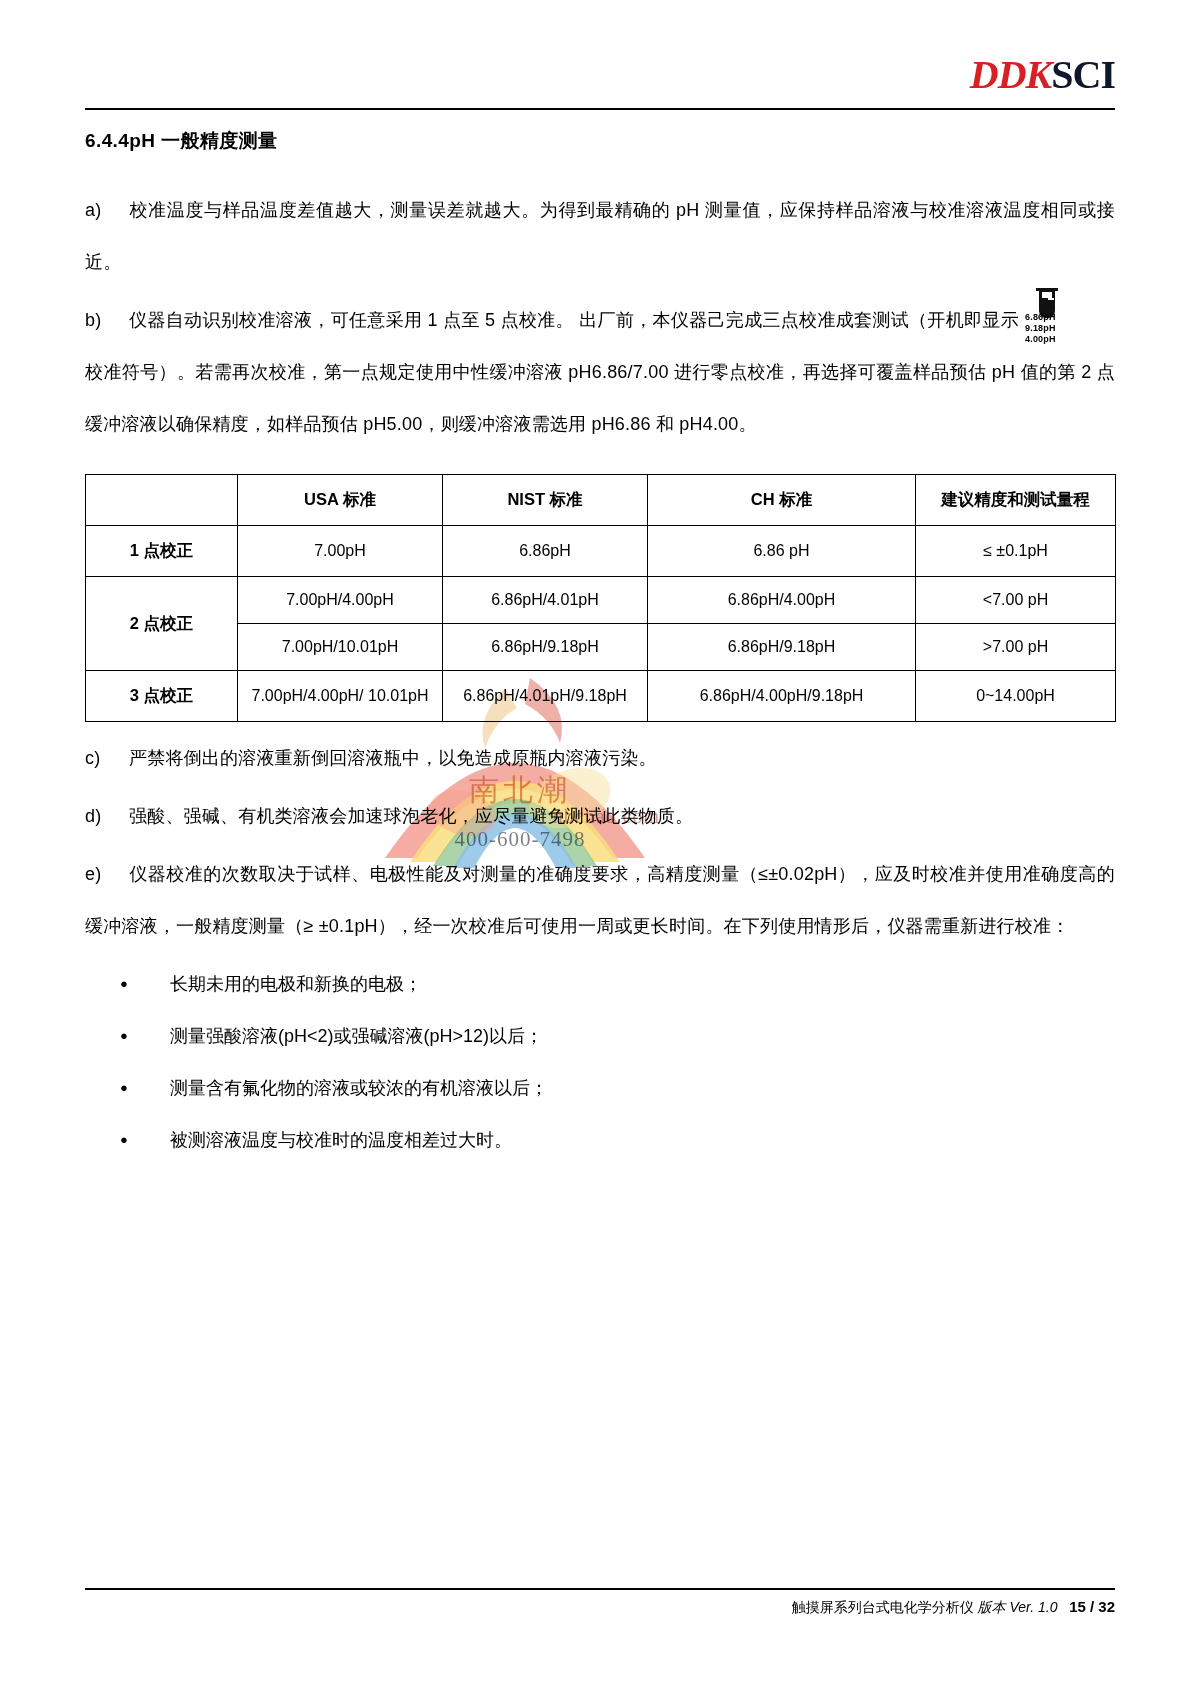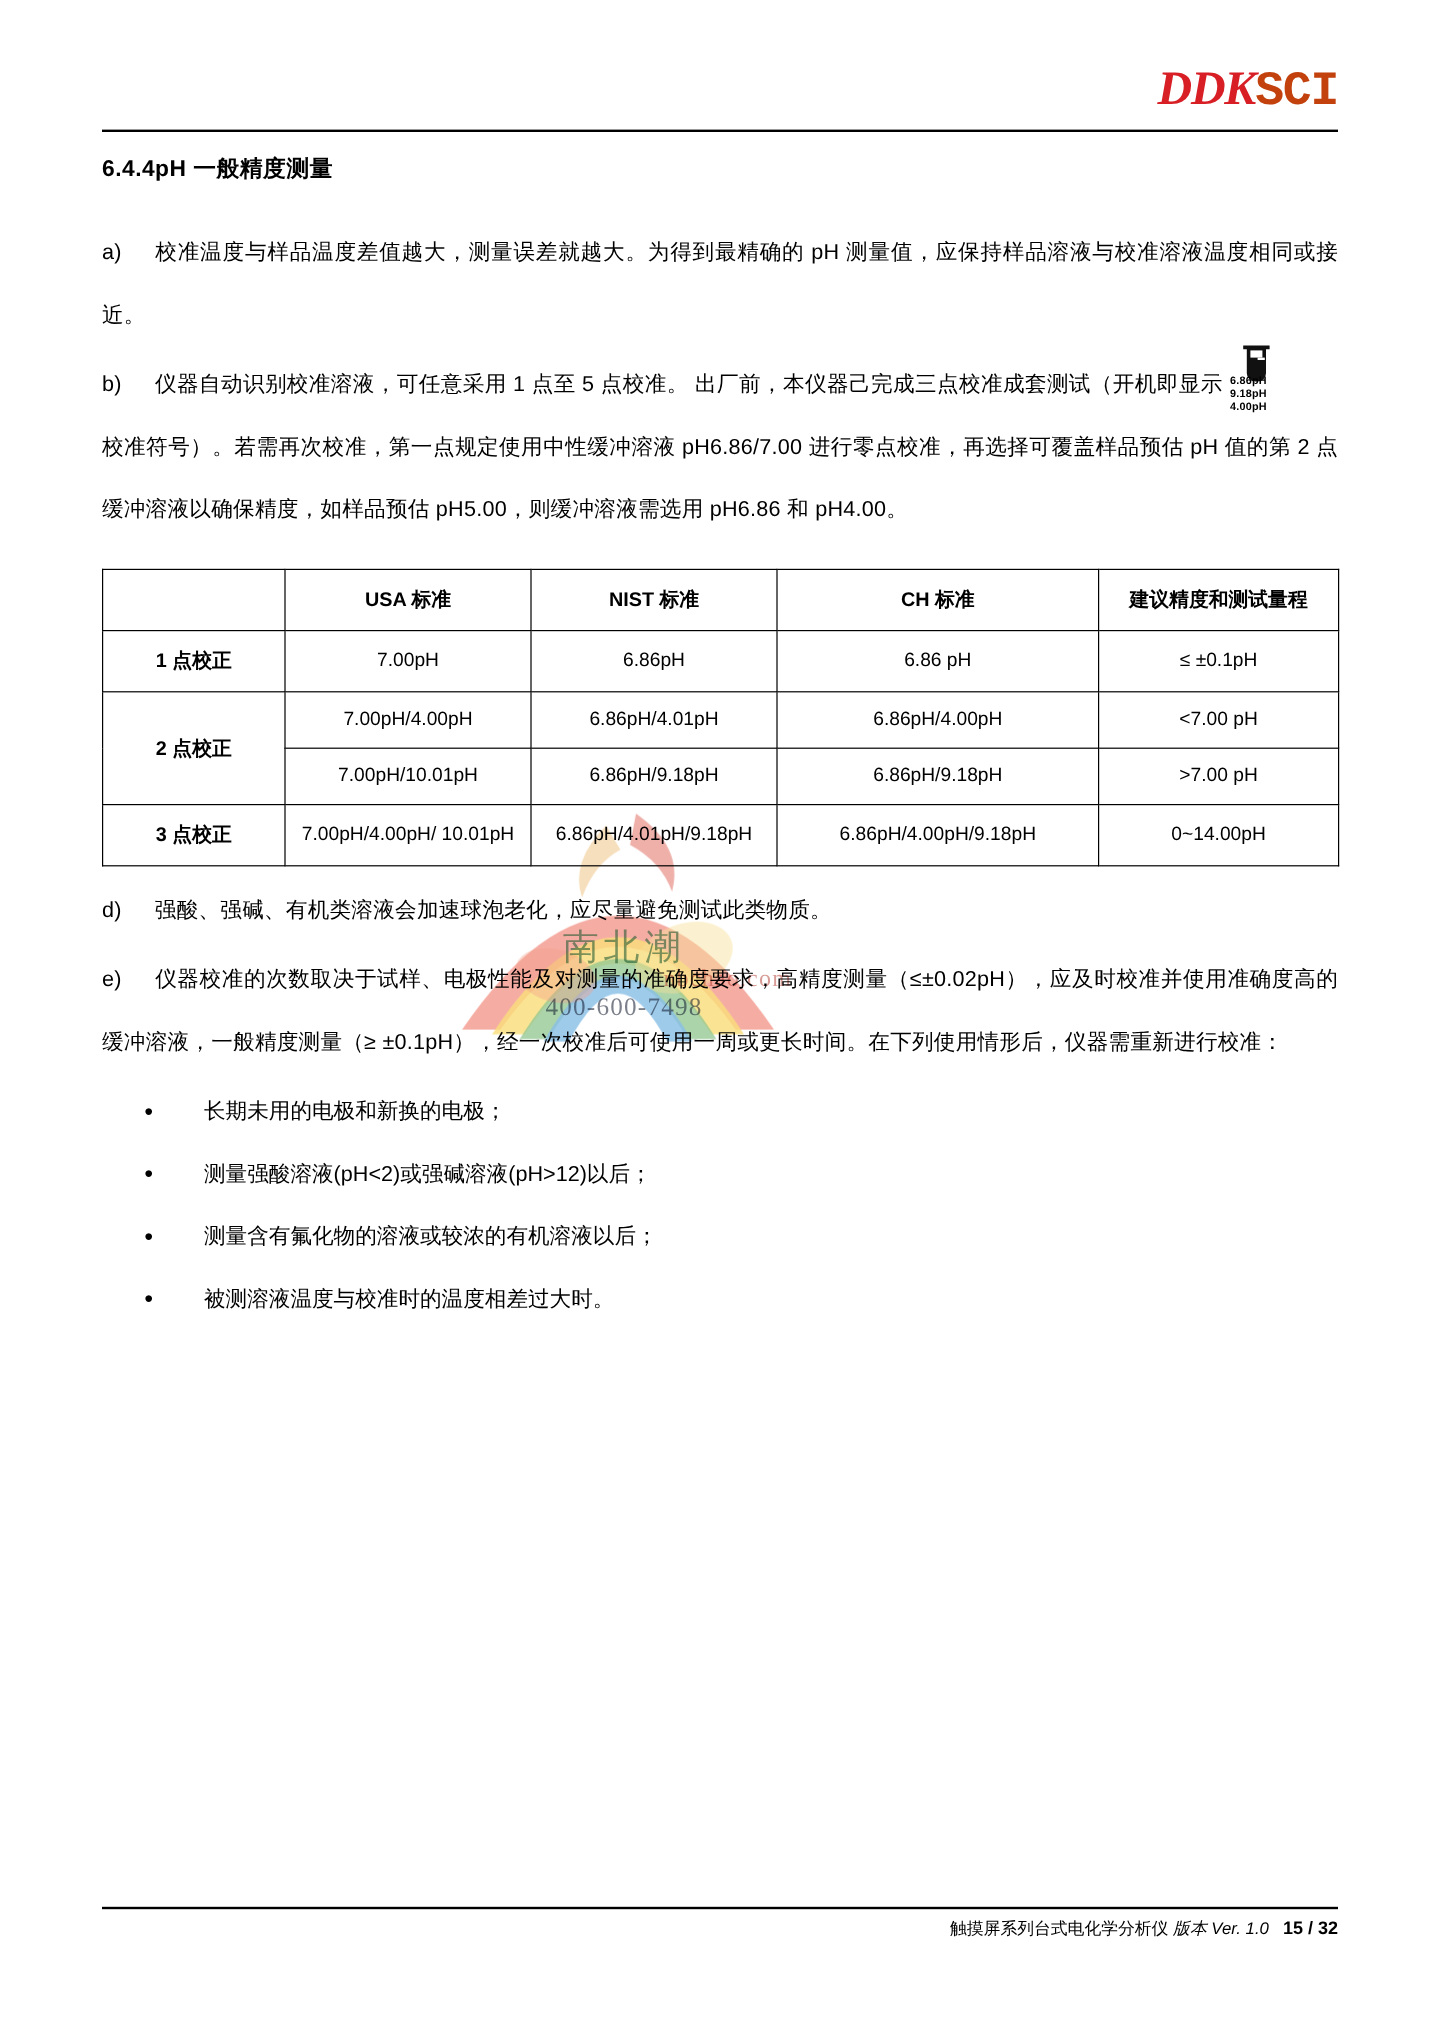--- a/index.html
+++ b/index.html
@@ -39,22 +39,22 @@
     white-space: nowrap;
   }
   .logo .ddk {
     font-family: "Liberation Serif", "DejaVu Serif", serif;
     color: #d81f26;
     font-weight: bold;
     font-style: italic;
     margin-left: 32px;
   }
   .logo .sci {
-    font-family: Liberation Mono, monospace;
-    color: #c2410c;
+    font-family: Liberation Serif, serif;
+    color: #0f172a;
     font-weight: bold;
   }
   .header-rule {
     position: absolute;
     left: 0;
     right: 0;
     bottom: 0;
     border-top: 2px solid #000;
   }
 
@@ -174,21 +174,21 @@
     position: absolute;
     left: 380px;
     top: 775px;
     width: 280px;
     text-align: center;
     pointer-events: none;
     font-family: "Liberation Serif", "DejaVu Serif", serif;
   }
   .wm-cn {
     font-size: 30px;
-    color: #14532d;
+    color: #c2410c;
     opacity: 0.55;
     letter-spacing: 4px;
     line-height: 30px;
   }
   .wm-site {
     font-size: 20px;
     color: #b23a2e;
     opacity: 0.5;
     letter-spacing: 1px;
     line-height: 22px;
@@ -315,20 +315,23 @@
         <tr>
           <td class="rowhead">3 点校正</td>
           <td>7.00pH/4.00pH/ 10.01pH</td>
           <td>6.86pH/4.01pH/9.18pH</td>
           <td>6.86pH/4.00pH/9.18pH</td>
           <td>0~14.00pH</td>
         </tr>
       </tbody>
     </table>
 
+    <p class="para">
+      <span class="marker">c)</span><span>严禁将倒出的溶液重新倒回溶液瓶中，以免造成原瓶内溶液污染。</span>
+    </p>
 
     <p class="para">
       <span class="marker">d)</span><span>强酸、强碱、有机类溶液会加速球泡老化，应尽量避免测试此类物质。</span>
     </p>
 
     <p class="para">
       <span class="marker">e)</span><span>仪器校准的次数取决于试样、电极性能及对测量的准确度要求，高精度测量（≤±0.02pH），应及时校准并使用准确度高的缓冲溶液，一般精度测量（≥ ±0.1pH），经一次校准后可使用一周或更长时间。在下列使用情形后，仪器需重新进行校准：</span>
     </p>
 
     <ul class="bullets">

